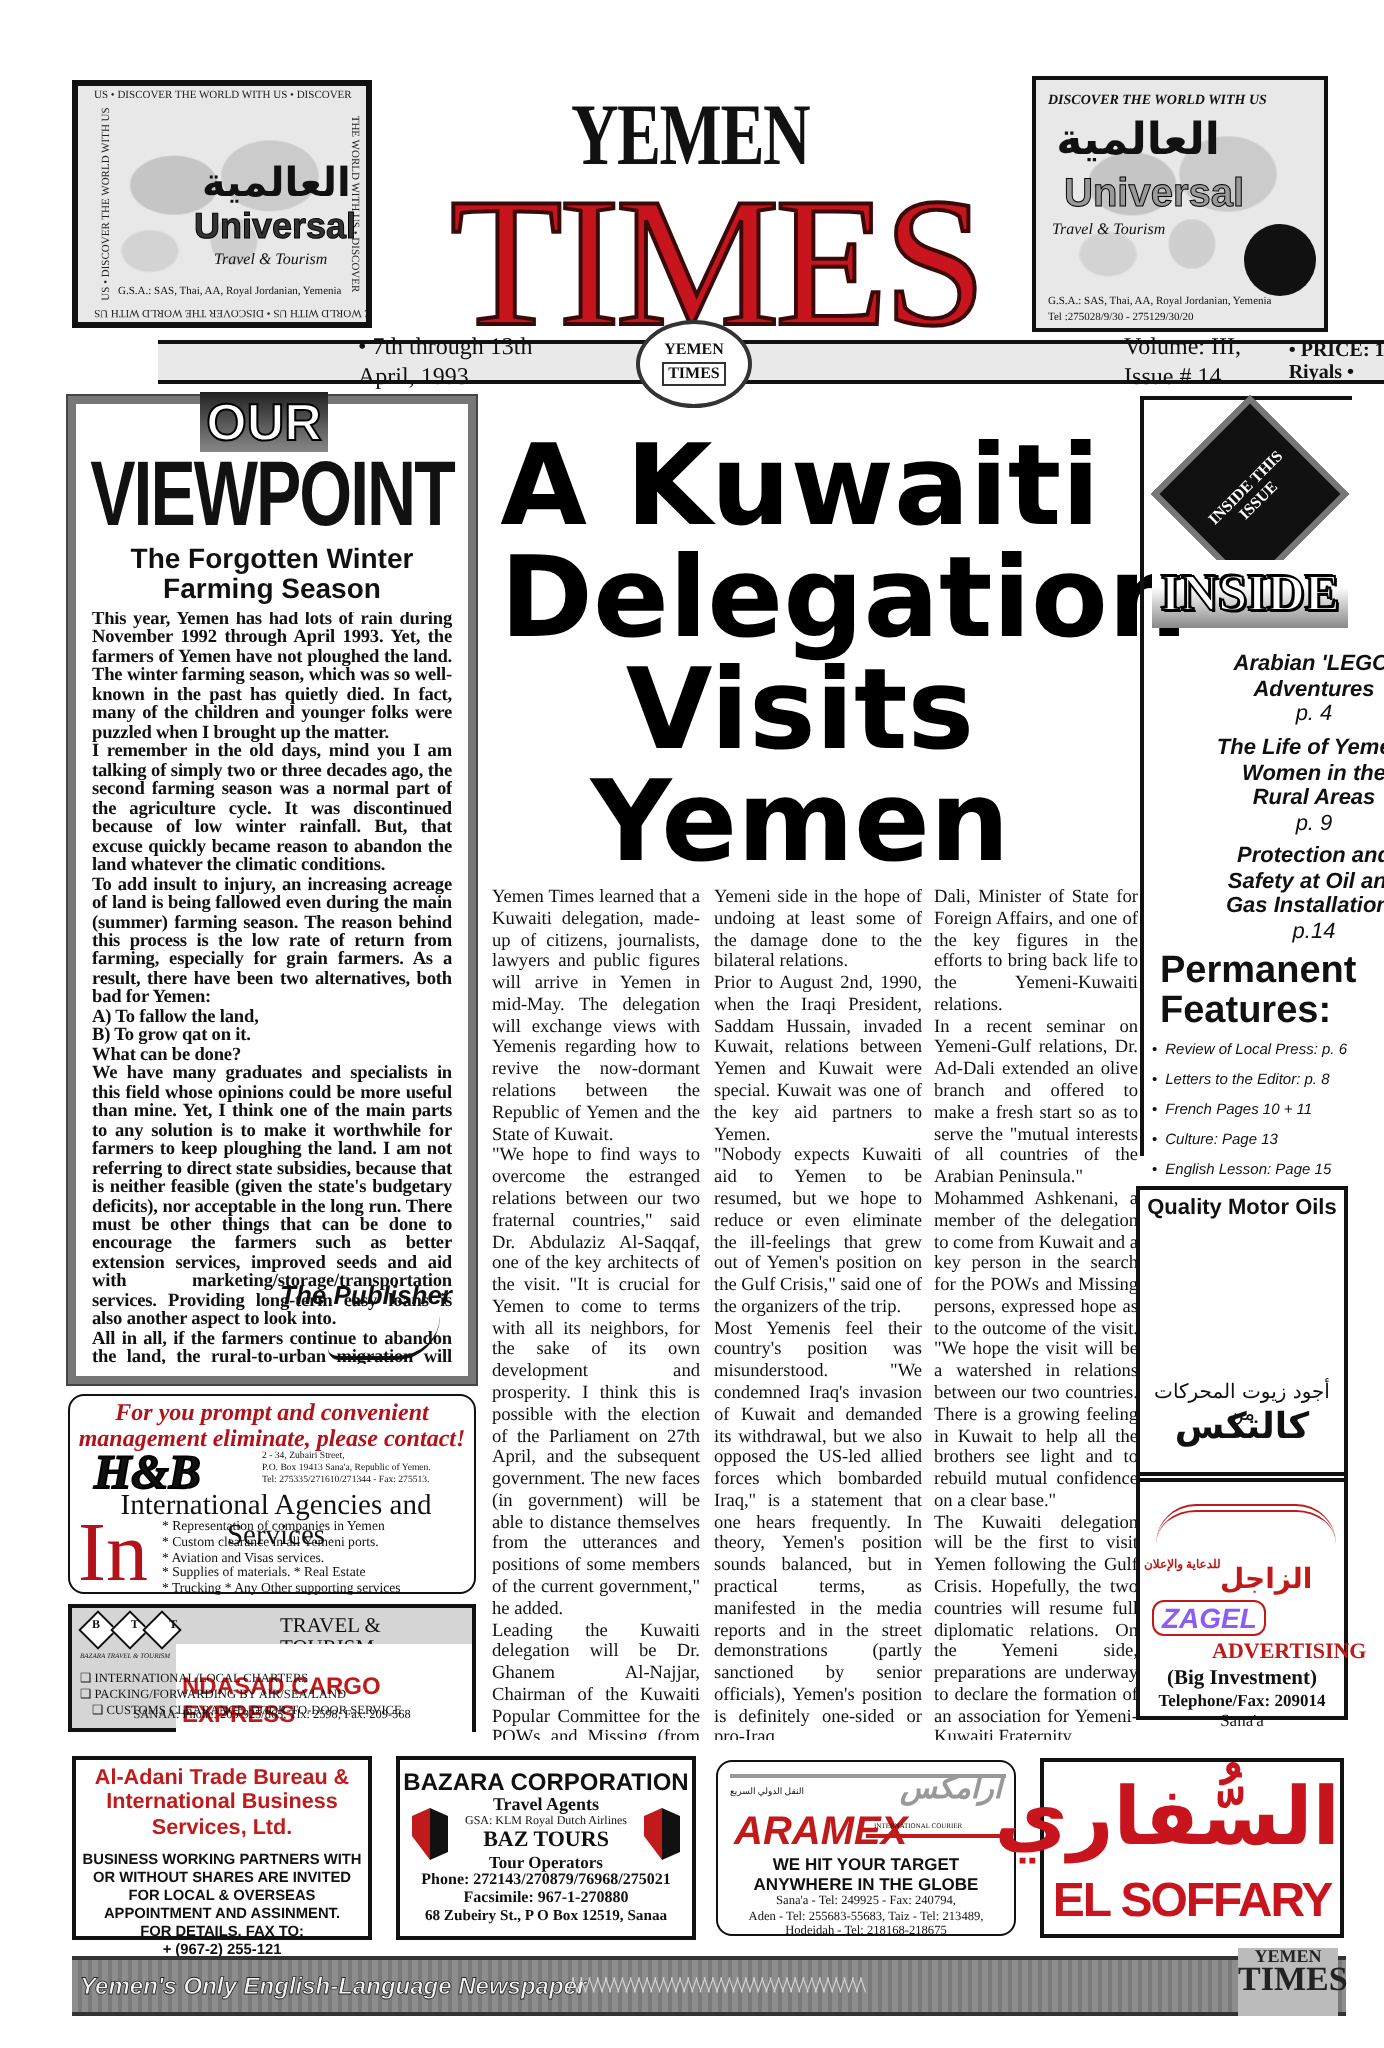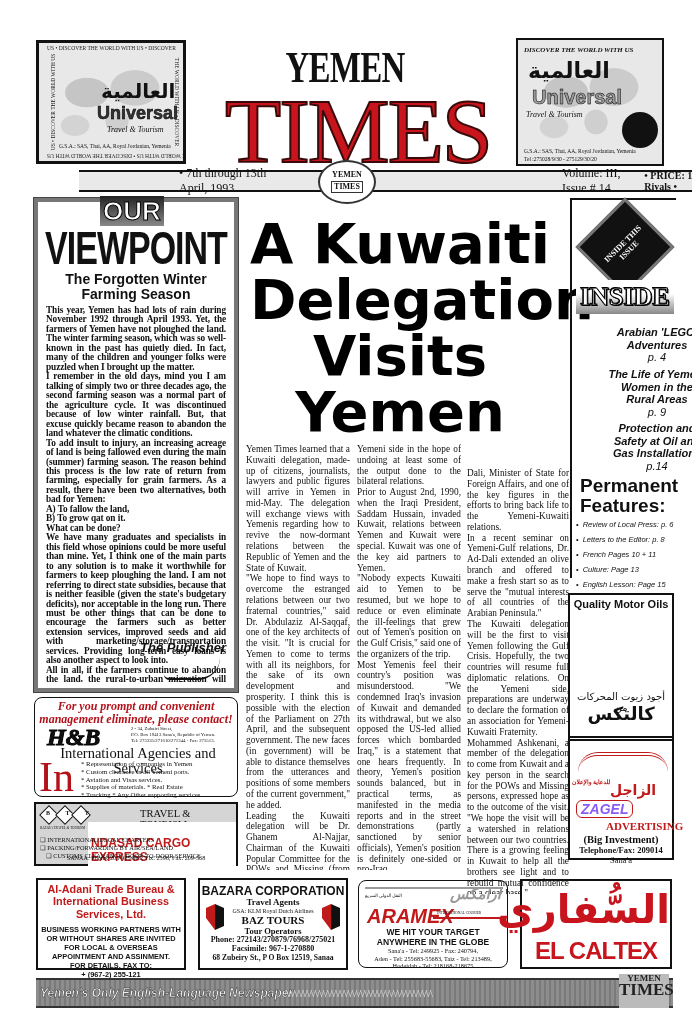--- a/index.html
+++ b/index.html
@@ -168,31 +168,31 @@
   <div>Visits</div>
   <div>Yemen</div>
 </div>
 
 <div class="abs col" style="left:246px;top:444px;width:104px;height:426px;overflow:hidden;">
   <p>Yemen Times learned that a Kuwaiti delegation, made-up of citizens, journalists, lawyers and public figures will arrive in Yemen in mid-May. The delegation will exchange views with Yemenis regarding how to revive the now-dormant relations between the Republic of Yemen and the State of Kuwait.</p>
   <p>"We hope to find ways to overcome the estranged relations between our two fraternal countries," said Dr. Abdulaziz Al-Saqqaf, one of the key architects of the visit. "It is crucial for Yemen to come to terms with all its neighbors, for the sake of its own development and prosperity. I think this is possible with the election of the Parliament on 27th April, and the subsequent government. The new faces (in government) will be able to distance themselves from the utterances and positions of some members of the current government," he added.</p>
   <p>Leading the Kuwaiti delegation will be Dr. Ghanem Al-Najjar, Chairman of the Kuwaiti Popular Committee for the POWs and Missing (from the Gulf Crisis). In a telephone conversation with Yemen Times, Dr. Al-Najjar said that they will come with open hearts and minds to listen to the</p>
 </div>
 <div class="abs col" style="left:357px;top:444px;width:104px;height:426px;overflow:hidden;">
-  <p>Yemeni side in the hope of undoing at least some of the output done to the bilateral relations.</p>
+  <p>Yemeni side in the hope of undoing at least some of the damage done to the bilateral relations.</p>
   <p>Prior to August 2nd, 1990, when the Iraqi President, Saddam Hussain, invaded Kuwait, relations between Yemen and Kuwait were special. Kuwait was one of the key aid partners to Yemen.</p>
   <p>"Nobody expects Kuwaiti aid to Yemen to be resumed, but we hope to reduce or even eliminate the ill-feelings that grew out of Yemen's position on the Gulf Crisis," said one of the organizers of the trip.</p>
   <p>Most Yemenis feel their country's position was misunderstood. "We condemned Iraq's invasion of Kuwait and demanded its withdrawal, but we also opposed the US-led allied forces which bombarded Iraq," is a statement that one hears frequently. In theory, Yemen's position sounds balanced, but in practical terms, as manifested in the media reports and in the street demonstrations (partly sanctioned by senior officials), Yemen's position is definitely one-sided or pro-Iraq.</p>
 
 </div>
-<div class="abs col" style="left:467px;top:444px;width:102px;height:426px;overflow:hidden;margin-top:24px;">
+<div class="abs col" style="left:467px;top:444px;width:102px;height:426px;overflow:hidden;">
   <p>Dali, Minister of State for Foreign Affairs, and one of the key figures in the efforts to bring back life to the Yemeni-Kuwaiti relations.</p>
   <p>In a recent seminar on Yemeni-Gulf relations, Dr. Ad-Dali extended an olive branch and offered to make a fresh start so as to serve the "mutual interests of all countries of the Arabian Peninsula."</p>
+  <p>Mohammed Ashkenani, a member of the delegation to come from Kuwait and a key person in the search for the POWs and Missing persons, expressed hope as to the outcome of the visit. "We hope the visit will be a watershed in relations between our two countries. There is a growing feeling in Kuwait to help all the brothers see light and to rebuild mutual confidence on a clear base."</p>
   <p>The Kuwaiti delegation will be the first to visit Yemen following the Gulf Crisis. Hopefully, the two countries will resume full diplomatic relations. On the Yemeni side, preparations are underway to declare the formation of an association for Yemeni-Kuwaiti Fraternity.</p>
-  <p>Mohammed Ashkenani, a member of the delegation to come from Kuwait and a key person in the search for the POWs and Missing persons, expressed hope as to the outcome of the visit. "We hope the visit will be a watershed in relations between our two countries. There is a growing feeling in Kuwait to help all the brothers see light and to rebuild mutual confidence on a clear base."</p>
 
 </div>
 
 <div class="abs inside-box" style="left:570px;top:198px;width:106px;height:380px;border-top:2px solid #111;">
   <div class="abs" style="left:18px;top:12px;">
     <div class="inside-logo-diamond"></div>
     <div class="abs" style="left:4px;top:26px;width:64px;text-align:center;color:#fff;font-weight:bold;font-size:8px;transform:rotate(-45deg);">INSIDE THIS ISSUE</div>
   </div>
   <div class="abs inside-word" style="left:4px;top:80px;width:98px;height:34px;line-height:34px;">INSIDE</div>
 
@@ -309,21 +309,21 @@
   <div class="abs aramex-tag" style="left:2px;right:2px;top:47px;">WE HIT YOUR TARGET ANYWHERE IN THE GLOBE</div>
   <div class="abs aramex-addr" style="left:0;right:0;top:66px;">
     <div>Sana'a - Tel: 249925 - Fax: 240794,</div>
     <div>Aden - Tel: 255683-55683,  Taiz - Tel: 213489,</div>
     <div>Hodeidah - Tel: 218168-218675</div>
   </div>
 </div>
 
 <div class="abs box" style="left:520px;top:879px;width:152px;height:90px;">
   <div class="soffary-ar" style="margin-top:8px;" dir="rtl">السُّفاري</div>
-  <div class="soffary-en" style="margin-top:8px;">EL CALTEX</div>
+  <div class="soffary-en" style="margin-top:8px;">EL SOFFARY</div>
 </div>
 
 <div class="abs band" style="left:36px;top:978px;width:637px;height:30px;">
   <div class="abs band-text" style="left:4px;top:6px;">Yemen's Only English-Language Newspaper</div>
   <div class="abs band-zig" style="left:248px;top:7px;width:332px;">/\/\/\/\/\/\/\/\/\/\/\/\/\/\/\/\/\/\/\/\/\/\/\/\/\/\/\/\/\/\/\/\/\/\/\/\</div>
   <div class="abs band-logo" style="right:4px;top:-6px;width:50px;height:34px;">
     <div style="font-size:9px;">YEMEN</div>
     <div style="font-size:17px;">TIMES</div>
   </div>
 </div>

